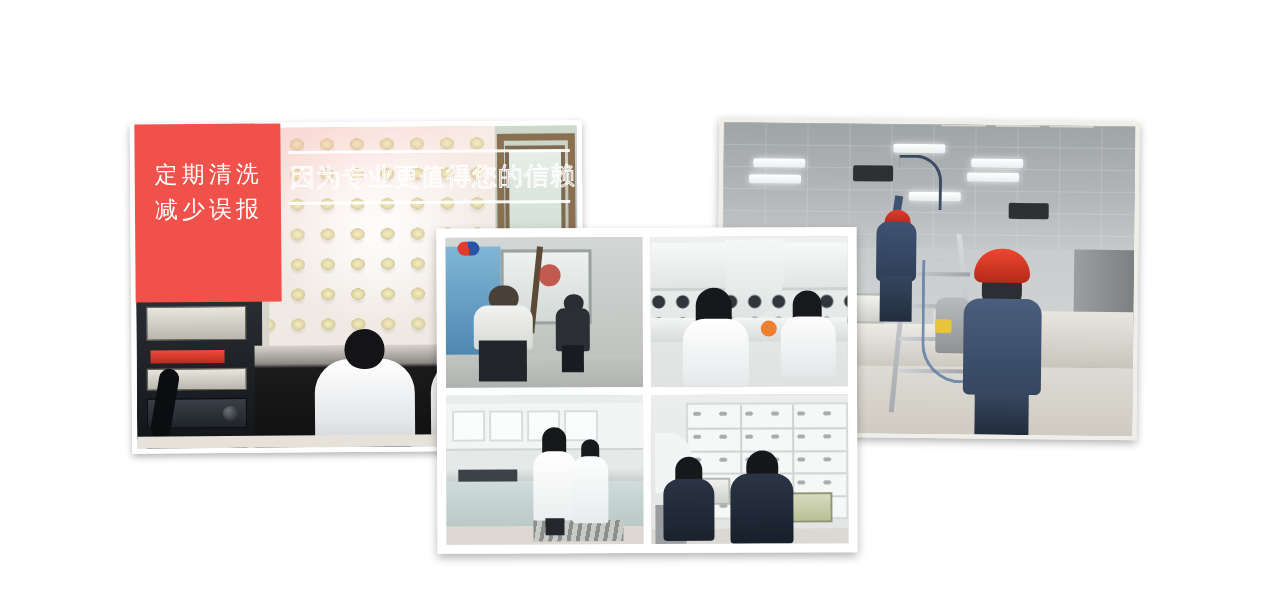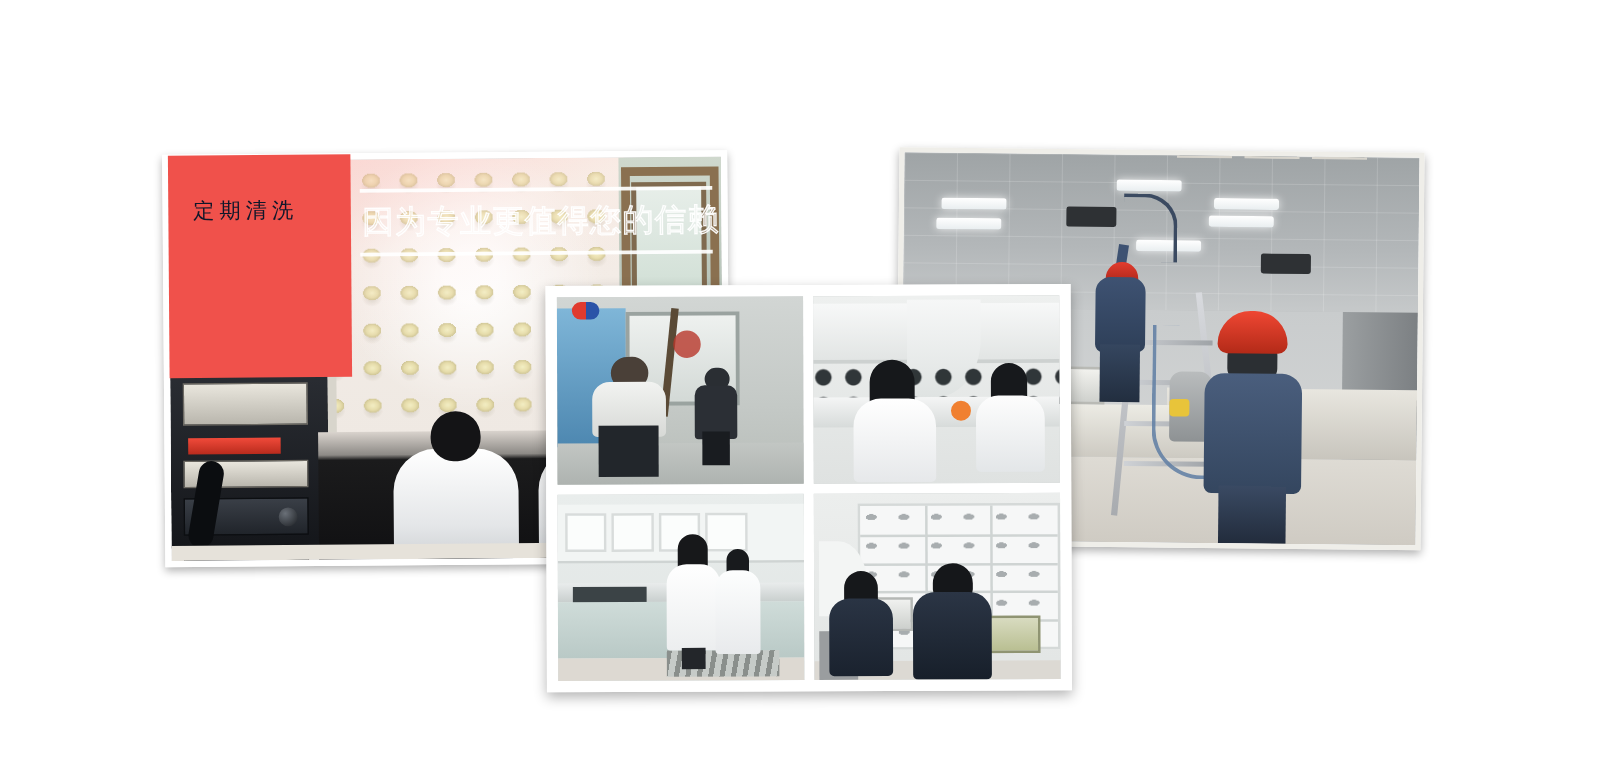--- a/index.html
+++ b/index.html
@@ -142,23 +142,23 @@
     padding:22px 0 0 20px;
     transform:rotate(-0.45deg);
     z-index:6;
   }
   #badge-smoke .b-big{
     font-size:27px;line-height:1.18;font-weight:400;letter-spacing:2px;
     font-family:"DejaVu Sans","Liberation Sans",sans-serif;
   }
   #badge-smoke .b-small{
     margin-top:12px;
-    font-size:17px;line-height:1.5;letter-spacing:4px;
-    color:#0f172a;
-    font-family:Liberation Mono, monospace;
+    font-size:23px;line-height:1.5;letter-spacing:4px;
+    color:#ffffff;
+    font-family:Liberation Serif, serif;
   }
 
   
   #banner-slogan{
     position:absolute;left:288px;top:148px;width:282px;height:58px;
     z-index:5;transform:rotate(-0.45deg);
   }
   #banner-slogan .b-line{
     position:absolute;left:0;right:0;height:3px;background:rgba(255,255,255,.92);
   }
@@ -451,20 +451,21 @@
 
       <div class="lp-floorline"></div>
     </div>
   </div>
 
   <div id="badge-smoke">
     <div class="b-big">
     </div>
     <div class="b-small">
       <div>定期清洗</div>
+      <div>减少误报</div>
     </div>
   </div>
 
   <div id="banner-slogan">
     <div class="b-line t"></div>
     <div class="b-txt">因为专业更值得您的信赖</div>
     <div class="b-line b"></div>
   </div>
 
   <div class="photo" id="photo-right">

